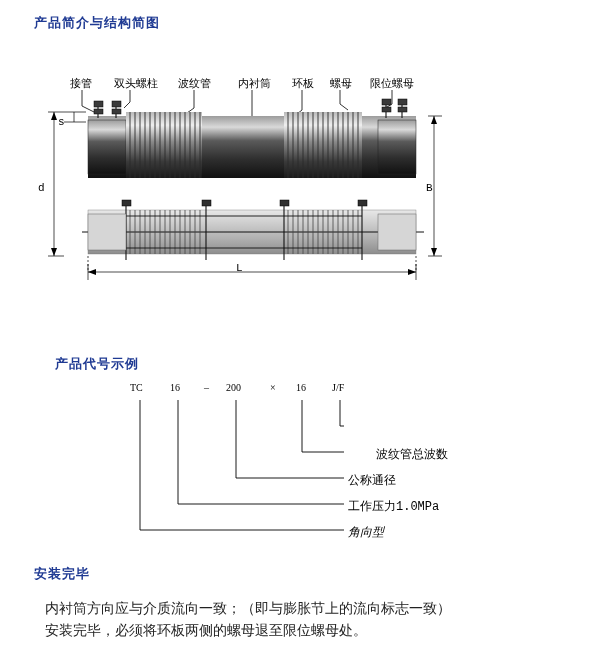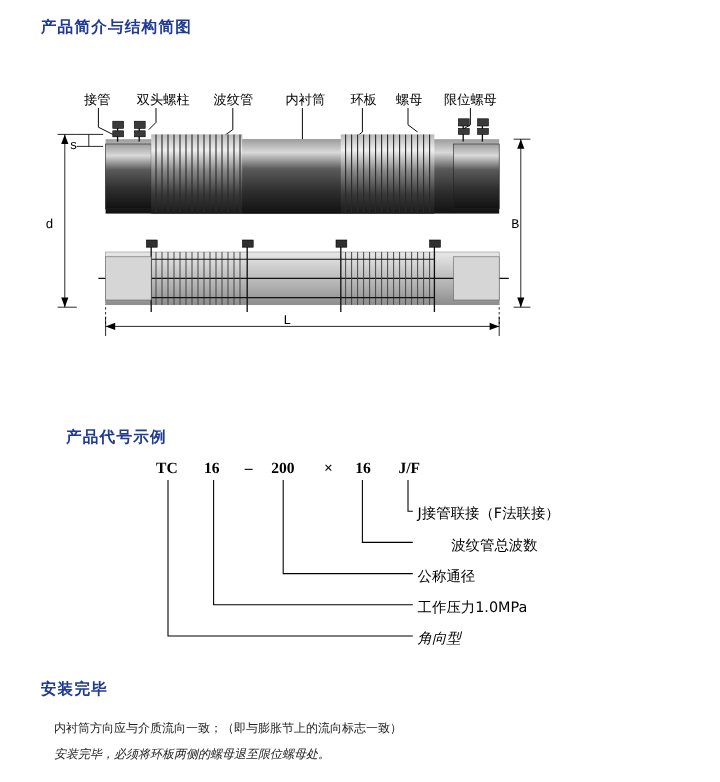--- a/index.html
+++ b/index.html
@@ -45,42 +45,41 @@
   
   .figure2 {
     position: absolute;
     left: 30px;
     top: 378px;
     width: 540px;
     height: 170px;
   }
   .code-token {
     position: absolute;
-    font-size: 13px;
+    font-size: 10px;
     font-family: "Liberation Serif", serif;
     white-space: nowrap;
-    font-weight: bold;
   }
   .code-desc {
     position: absolute;
     font-size: 12px;
     white-space: nowrap;
     font-family: "DejaVu Sans", "Liberation Sans", sans-serif;
   }
 
   
   .note-line {
     position: absolute;
-    font-size: 10px;
+    font-size: 14px;
     color: #222;
     white-space: nowrap;
     font-family: "DejaVu Sans", "Liberation Sans", sans-serif;
   }
   .note-1 { left: 45px; top: 600px; }
-  .note-2 { left: 45px; top: 622px; font-style: italic; }
+  .note-2 { left: 45px; top: 622px; }
 </style>
 </head>
 <body>
 
 <div class="section-title title-1">产品简介与结构简图</div>
 <div class="section-title title-2">产品代号示例</div>
 <div class="section-title title-3">安装完毕</div>
 
 <div class="figure1">
 
@@ -298,24 +297,23 @@
 <div class="figure2">
 
   <div class="code-token" style="left:100px; top:4px;">TC</div>
   <div class="code-token" style="left:140px; top:4px;">16</div>
   <div class="code-token" style="left:174px; top:4px;">–</div>
   <div class="code-token" style="left:196px; top:4px;">200</div>
   <div class="code-token" style="left:240px; top:4px;">×</div>
   <div class="code-token" style="left:266px; top:4px;">16</div>
   <div class="code-token" style="left:302px; top:4px;">J/F</div>
 
-  <div class="code-desc" style="left:318px; top:42px;">J接管联接（F法联接）</div>
   <div class="code-desc" style="left:318px; top:68px;margin-left:28px;">波纹管总波数</div>
   <div class="code-desc" style="left:318px; top:94px;">公称通径</div>
-  <div class="code-desc" style="left:318px; top:120px;">工作压力1.0MPa</div>
+  <div class="code-desc" style="left:318px; top:120px;font-family:Liberation Mono, monospace;">工作压力1.0MPa</div>
   <div class="code-desc" style="left:318px; top:146px;font-style:italic;">角向型</div>
 
   <svg width="540" height="170" viewBox="0 0 540 170">
     <g stroke="#000" stroke-width="0.9" fill="none">
 
       <path d="M310,22 L310,48 L314,48"></path>
 
       <path d="M272,22 L272,74 L314,74"></path>
 
       <path d="M206,22 L206,100 L314,100"></path>

